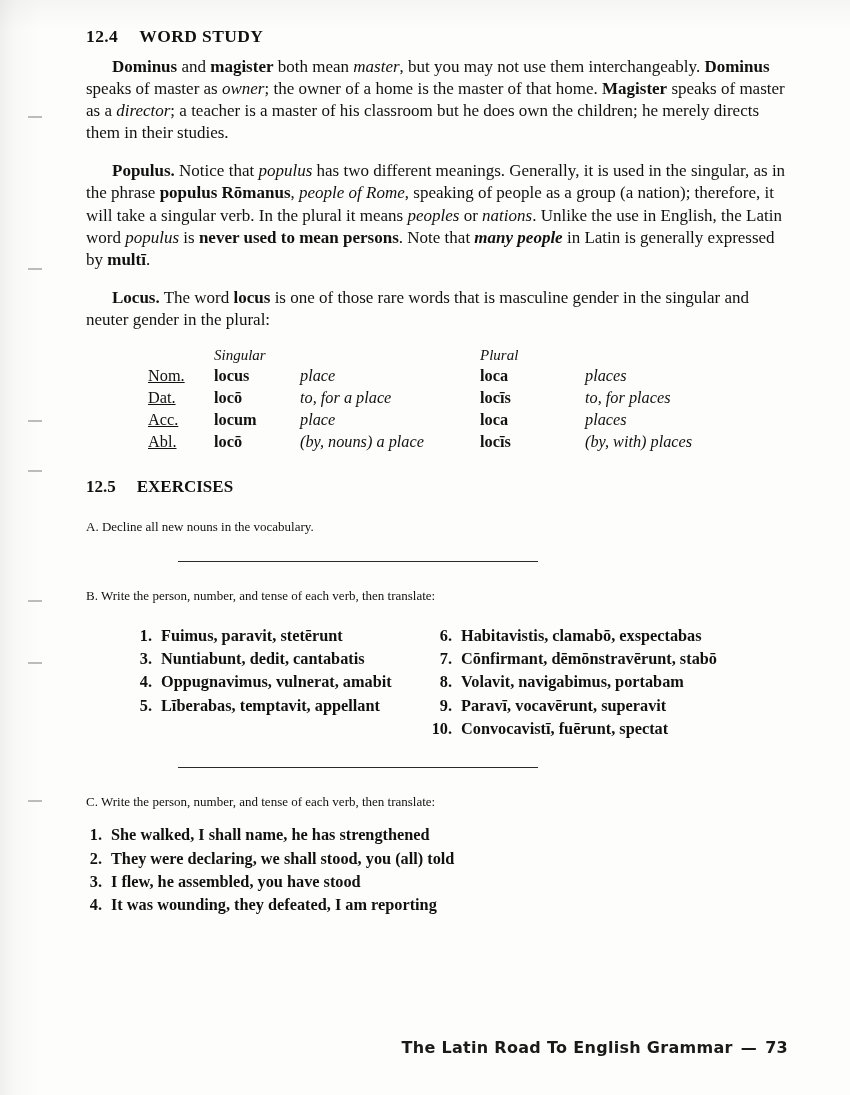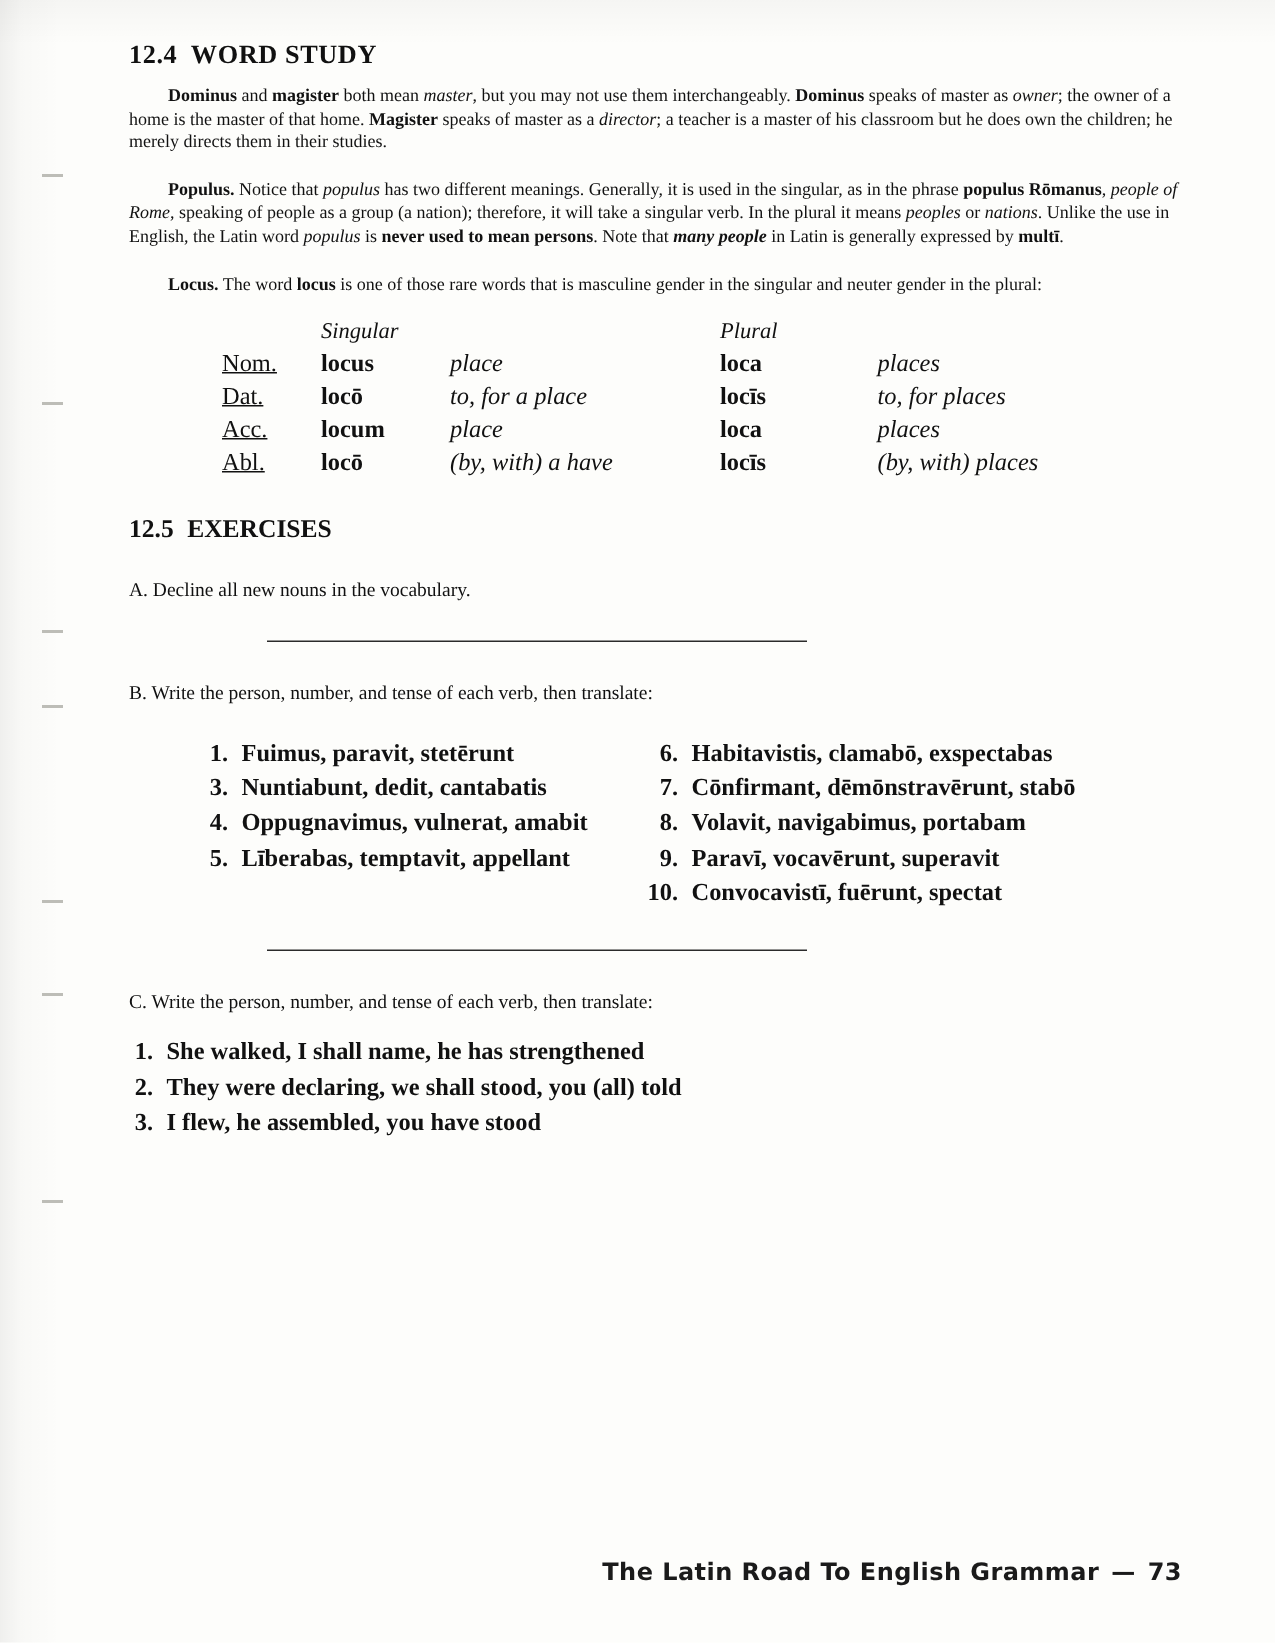--- a/index.html
+++ b/index.html
@@ -39,24 +39,24 @@
     background: #bdbdb7;
   }
 
   h2.section-head {
     font-size: 17.5px;
     font-weight: bold;
     letter-spacing: 0.4px;
     margin: 0 0 9px 0;
     font-family: "Liberation Serif", serif;
   }
-  .sec-num { margin-right: 9px; }
+  .sec-num { margin-right: 21px; }
 
   p.para {
-    font-size: 12px;
+    font-size: 17px;
     line-height: 1.30;
     margin: 0 0 16px 0;
     text-align: left;
   }
   p.indent { text-indent: 26px; }
   .b { font-weight: bold; }
   .i { font-style: italic; }
   .bi { font-weight: bold; font-style: italic; }
 
   
@@ -196,21 +196,21 @@
         <tr>
           <td class="case-col">Acc.</td>
           <td class="form-col">locum</td>
           <td class="mean-col">place</td>
           <td class="form-col2">loca</td>
           <td class="mean-col2">places</td>
         </tr>
         <tr>
           <td class="case-col">Abl.</td>
           <td class="form-col">locō</td>
-          <td class="mean-col">(by, with) a have</td>
+          <td class="mean-col">(by, nouns) a place</td>
           <td class="form-col2">locīs</td>
           <td class="mean-col2">(by, with) places</td>
         </tr>
       </tbody>
     </table>
 
     <h2 class="ex-head">
       <span class="sec-num">12.5</span><span>EXERCISES</span>
     </h2>
 
@@ -237,20 +237,21 @@
     </div>
 
     <hr class="rule">
 
     <div class="exercise exercise-label">C. Write the person, number, and tense of each verb, then translate:</div>
 
     <ol class="items one-col">
       <li><span class="num">1.</span><span>She walked, I shall name, he has strengthened</span></li>
       <li><span class="num">2.</span><span>They were declaring, we shall stood, you (all) told</span></li>
       <li><span class="num">3.</span><span>I flew, he assembled, you have stood</span></li>
+      <li><span class="num">4.</span><span>It was wounding, they defeated, I am reporting</span></li>
     </ol>
 
   </div>
 
   <div class="footer">
     <span>The Latin Road To English Grammar</span><span class="pg">—</span><span class="pg">73</span>
   </div>
 
 </div>
 

